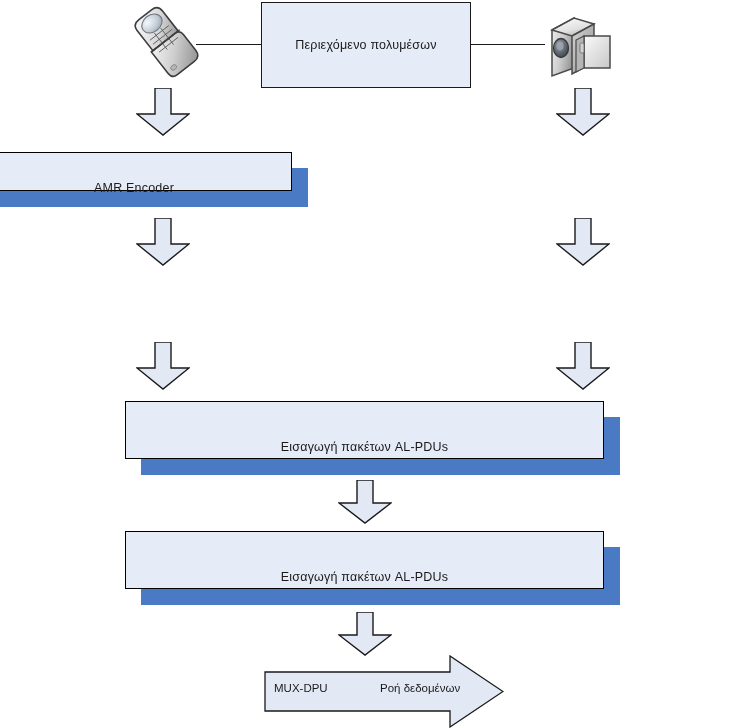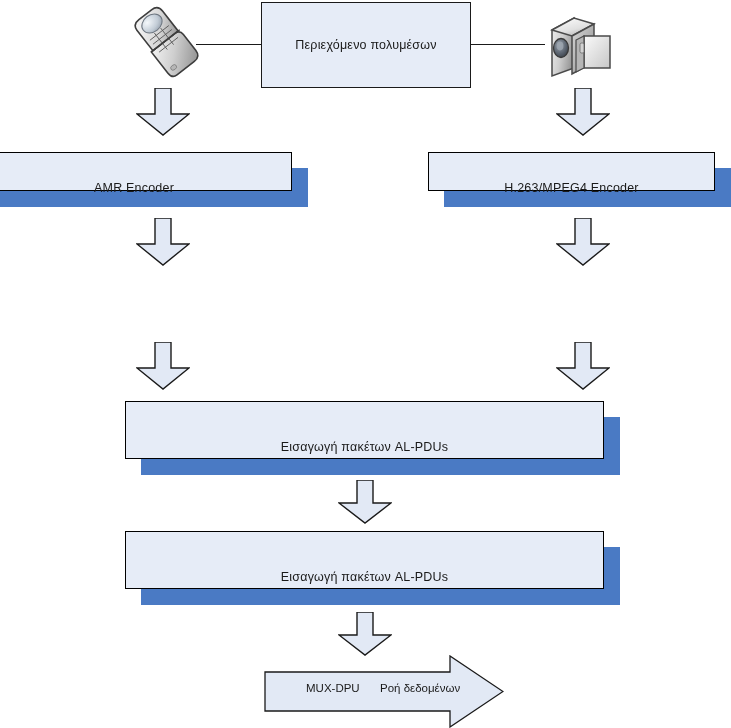--- a/index.html
+++ b/index.html
@@ -215,26 +215,20 @@
     </svg>
   </div>
 
   <div class="proc" style="left:-24px; top:152px; width:316px; height:39px;">
     <div class="shadow"></div>
     <div class="face">
       <span class="label">AMR Encoder</span>
     </div>
   </div>
 
-  <div class="proc" style="left:428px; top:152px; width:287px; height:39px;">
-    <div class="shadow"></div>
-    <div class="face">
-      <span class="label">H.263/MPEG4 Encoder</span>
-    </div>
-  </div>
 
   <div class="down-arrow" style="left:136px; top:218px;">
     <svg width="54" height="48" viewBox="0 0 54 48">
       <path d="M19 0 L35 0 L35 26 L53 26 L27 47 L1 26 L19 26 Z" fill="#e2e9f5" stroke="#1a1a1a" stroke-width="1.4" stroke-linejoin="miter"></path>
     </svg>
   </div>
 
   <div class="down-arrow" style="left:556px; top:218px;">
     <svg width="54" height="48" viewBox="0 0 54 48">
       <path d="M19 0 L35 0 L35 26 L53 26 L27 47 L1 26 L19 26 Z" fill="#e2e9f5" stroke="#1a1a1a" stroke-width="1.4" stroke-linejoin="miter"></path>
@@ -277,17 +271,17 @@
   <div class="down-arrow" style="left:338px; top:612px;">
     <svg width="54" height="44" viewBox="0 0 54 44">
       <path d="M19 0 L35 0 L35 23 L53 23 L27 43 L1 23 L19 23 Z" fill="#e2e9f5" stroke="#1a1a1a" stroke-width="1.4" stroke-linejoin="miter"></path>
     </svg>
   </div>
 
   <div class="flow-arrow" style="left:264px; top:655px; width:240px; height:73px;">
     <svg width="240" height="73" viewBox="0 0 240 73">
       <path d="M1 17 L186 17 L186 1 L239 36.5 L186 72 L186 56 L1 56 Z" fill="#e2e9f5" stroke="#1a1a1a" stroke-width="1.3" stroke-linejoin="miter"></path>
     </svg>
-    <span class="atext" style="left:10px; top:27px;margin-left:32px;">MUX-DPU</span>
+    <span class="atext" style="left:10px; top:27px;">MUX-DPU</span>
     <span class="atext" style="left:116px; top:27px;">Ροή δεδομένων</span>
   </div>
 
 </div>
 
 </body></html>

